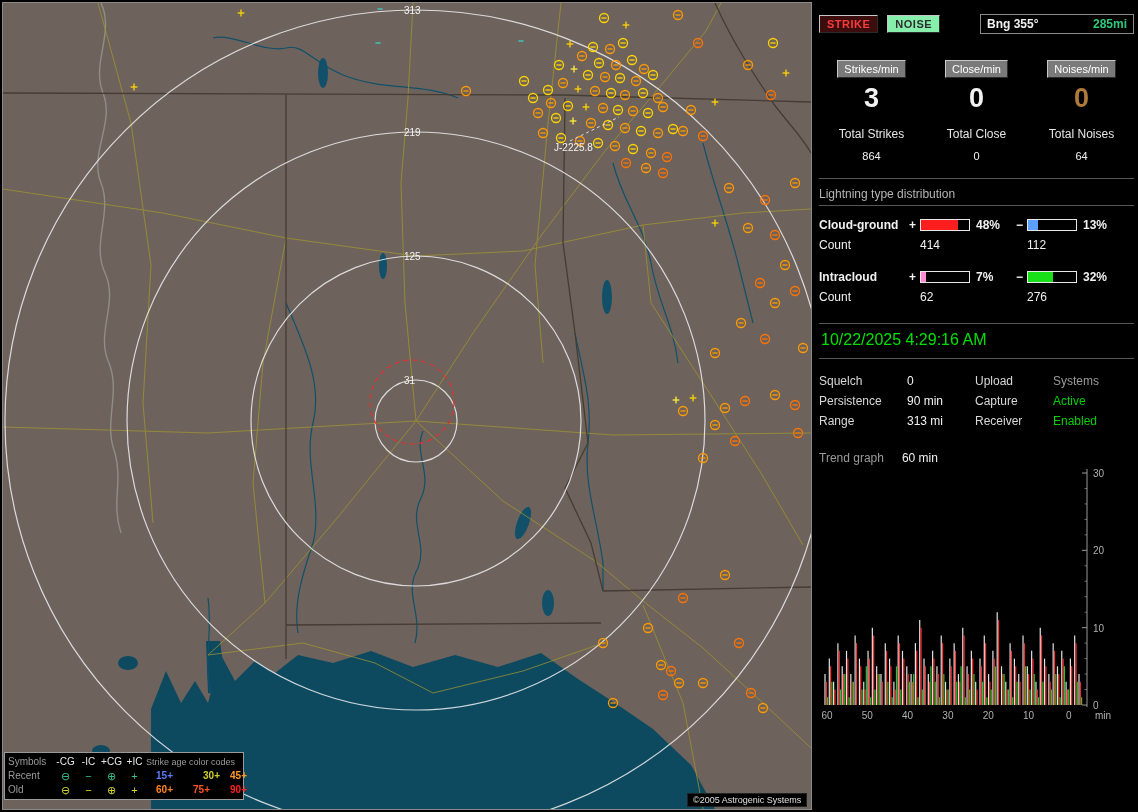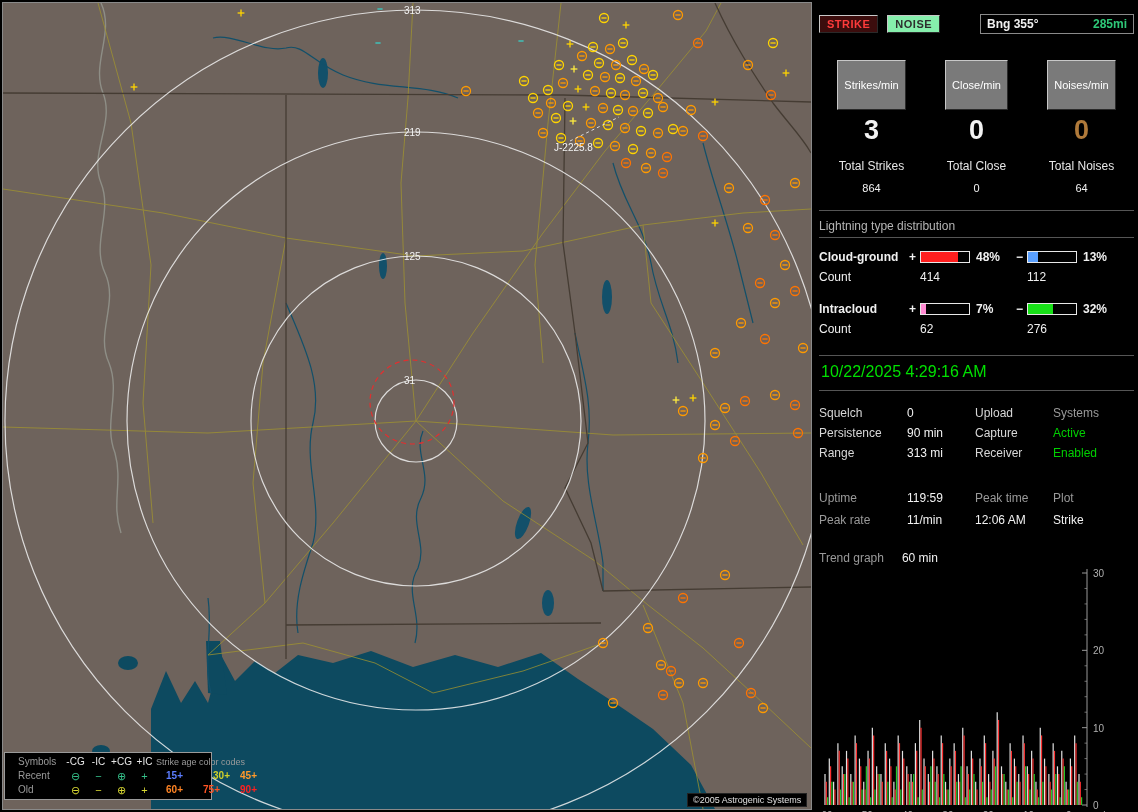--- a/index.html
+++ b/index.html
@@ -2,37 +2,37 @@
 <html><head>
 <meta charset="utf-8">
 <style>
   html,body{margin:0;padding:0;background:#000;}
   body{width:1138px;height:812px;position:relative;font-family:"Liberation Sans",sans-serif;overflow:hidden;}
   
   #map{position:absolute;left:2px;top:2px;width:810px;height:808px;border:1px solid #8a8a8a;box-sizing:border-box;background:#6e635c;}
   #map svg{display:block;}
   .maplabel{font:10px "Liberation Sans",sans-serif;fill:#f2f2f2;}
   
-  #legend{position:absolute;left:1px;bottom:9px;width:208px;background:#000;border:1px solid #9a9a9a;font-size:10px;color:#cfcfcf;padding:2px 13px;box-sizing:border-box;}
+  #legend{position:absolute;left:1px;bottom:9px;width:240px;background:#000;border:1px solid #9a9a9a;font-size:10px;color:#cfcfcf;padding:2px 3px;box-sizing:border-box;}
   .leg-grid{display:grid;grid-template-columns:46px 23px 23px 23px 23px 37px 37px 37px;line-height:14px;align-items:center;}
   .leg-title{color:#9a9a9a;}
   .leg-h{color:#e8e8e8;text-align:center;}
   .leg-age-title{grid-column:6/9;color:#9a9a9a;font-size:9px;white-space:nowrap;}
   .leg-sym{text-align:center;font-size:11px;}
   .leg-age{text-align:center;font-weight:bold;}
   #copyright{position:absolute;left:684px;bottom:2px;background:#000;color:#e0e0e0;font-size:9px;padding:1px 5px;border:1px solid #222;}
   
   #panel{position:absolute;left:815px;top:0;width:323px;height:812px;background:#000;color:#dedede;font-size:12px;padding:0 4px;box-sizing:border-box;}
   .topbar{margin-top:14px;height:20px;display:flex;align-items:center;gap:9px;}
   .btn{font-size:11px;font-weight:bold;letter-spacing:.5px;padding:2px 7px;border:1px solid;border-color:#c8c8c8 #2a2a2a #2a2a2a #c8c8c8;cursor:pointer;}
   .btn-strike{background:#3c0d0d;color:#ff3b3b;}
   .btn-noise{background:#86efac;color:#2e2e2e;}
   .bngbox{margin-left:auto;background:#000;border:1px solid #8a8a8a;height:18px;min-width:140px;display:flex;align-items:center;justify-content:space-between;padding:0 6px;font-weight:bold;font-size:12px;color:#f0f0f0;}
   .rates{margin-top:26px;display:grid;grid-template-columns:1fr 1fr 1fr;text-align:center;}
-  .rate-btn{display:inline-block;background:#7a7a7a;color:#fff;font-size:11px;padding:18px 6px;border:1px solid;border-color:#c8c8c8 #2a2a2a #2a2a2a #c8c8c8;}
+  .rate-btn{display:inline-block;background:#7a7a7a;color:#fff;font-size:11px;padding:2px 6px;border:1px solid;border-color:#c8c8c8 #2a2a2a #2a2a2a #c8c8c8;}
   .rate-num{font-size:27px;font-weight:bold;margin-top:5px;}
   .tot-label{margin-top:13px;font-size:12px;color:#e6e6e6;}
   .tot-val{margin-top:9px;font-size:11px;color:#f2f2f2;}
   .hr{border-top:1px solid #555;margin-top:16px;}
   .dist-title{margin-top:8px;padding-bottom:4px;border-bottom:1px solid #555;color:#b5b5b5;}
   .dist-grid{display:grid;grid-template-columns:90px 11px 56px 40px 11px 56px 38px;align-items:center;height:20px;}
   .dist-grid.first{margin-top:9px;}
   .dist-grid.gap{margin-top:12px;}
   .dist-label{font-weight:bold;color:#f0f0f0;}
   .sign{font-weight:bold;color:#f0f0f0;}
@@ -696,31 +696,20 @@
     <span class="kv-v">90 min</span>
     <span class="kv-l">Capture</span>
     <span class="kv-v" style="color: rgb(0, 208, 0);">Active</span>
 
     <span class="kv-l">Range</span>
     <span class="kv-v">313 mi</span>
     <span class="kv-l">Receiver</span>
     <span class="kv-v" style="color: rgb(0, 208, 0);">Enabled</span>
   </div>
 
-  <div class="run-grid" style="margin-top:24px">
-    <span class="run-l">Uptime</span>
-    <span class="kv-v">119:59</span>
-    <span class="run-l">Peak time</span>
-    <span class="run-l">Plot</span>
-
-    <span class="run-l">Peak rate</span>
-    <span class="kv-v">11/min</span>
-    <span class="kv-v">12:06 AM</span>
-    <span class="kv-v">Strike</span>
-  </div>
 
   <div class="trend-row">
     <span class="trend-lab">Trend graph</span>
     <span class="trend-win">60 min</span>
   </div>
 
   <svg id="trend-plot" width="313" height="256" viewBox="0 0 313 256">
       <line x1="268" y1="0" x2="268" y2="238" stroke="#999" stroke-width="1"></line>
       <line x1="268" y1="236" x2="263" y2="236" stroke="#999" stroke-width="1"></line>
       <line x1="268" y1="220.53333333333333" x2="265.5" y2="220.53333333333333" stroke="#999" stroke-width="0.7"></line>

